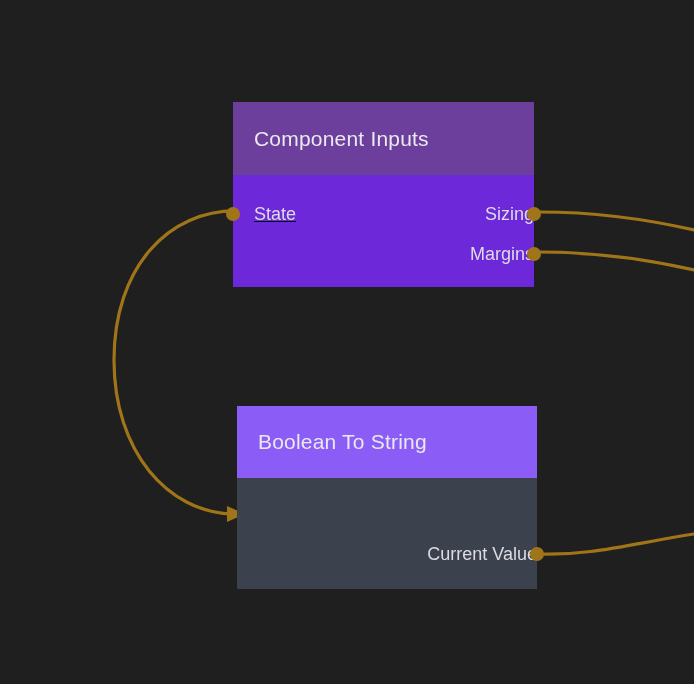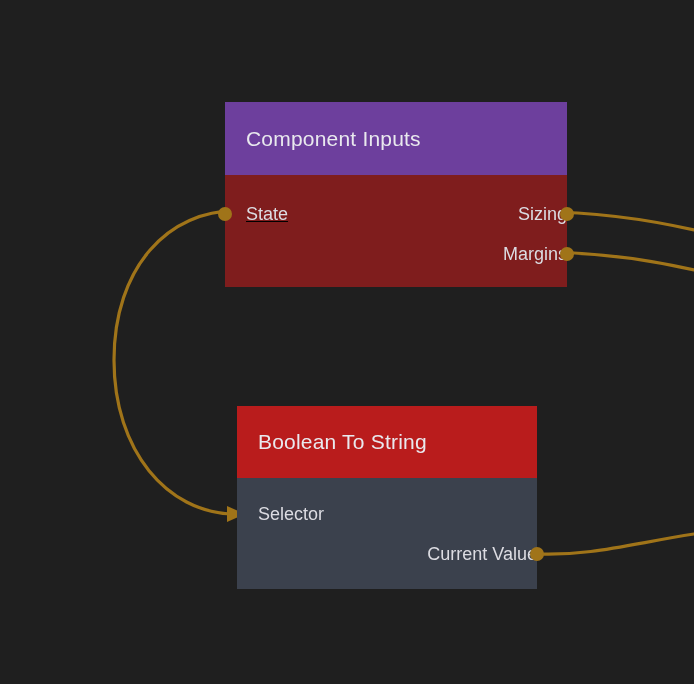--- a/index.html
+++ b/index.html
@@ -71,45 +71,45 @@
   .port-dot {
     position: absolute;
     width: 14px;
     height: 14px;
     border-radius: 50%;
     background: #a07419;
   }
 
   
   #node-component-inputs {
-    left: 225px;
+    left: 233px;
     top: 102px;
-    width: 342px;
+    width: 301px;
     height: 185px;
-    background: #7f1d1d;
+    background: #6d28d9;
   }
   #node-component-inputs .node-header {
     height: 73px;
     background: #6d3f9d;
   }
   #node-component-inputs .node-body {
     height: 112px;
   }
 
   
   #node-boolean-to-string {
     left: 237px;
     top: 406px;
     width: 300px;
     height: 183px;
     background: #3b414d;
   }
   #node-boolean-to-string .node-header {
     height: 72px;
-    background: #b91c1c;
+    background: #8b5cf6;
   }
   #node-boolean-to-string .node-body {
     height: 111px;
   }
 </style>
 </head>
 <body>
 
 <div id="canvas">
 
@@ -148,23 +148,20 @@
       <span class="port-dot" style="right:-7px; top:72px;"></span>
     </div>
   </div>
 
   <div class="node" id="node-boolean-to-string">
     <div class="node-header">
       <span class="node-title">Boolean To String</span>
     </div>
     <div class="node-body">
 
-      <div class="port-row in" style="top:25px;">
-        <span class="port-label">Selector</span>
-      </div>
 
       <div class="port-row out" style="top:65px;">
         <span class="port-label">Current Value</span>
       </div>
 
       <span class="port-dot" style="right:-7px; top:69px;"></span>
     </div>
   </div>
 
 </div>

